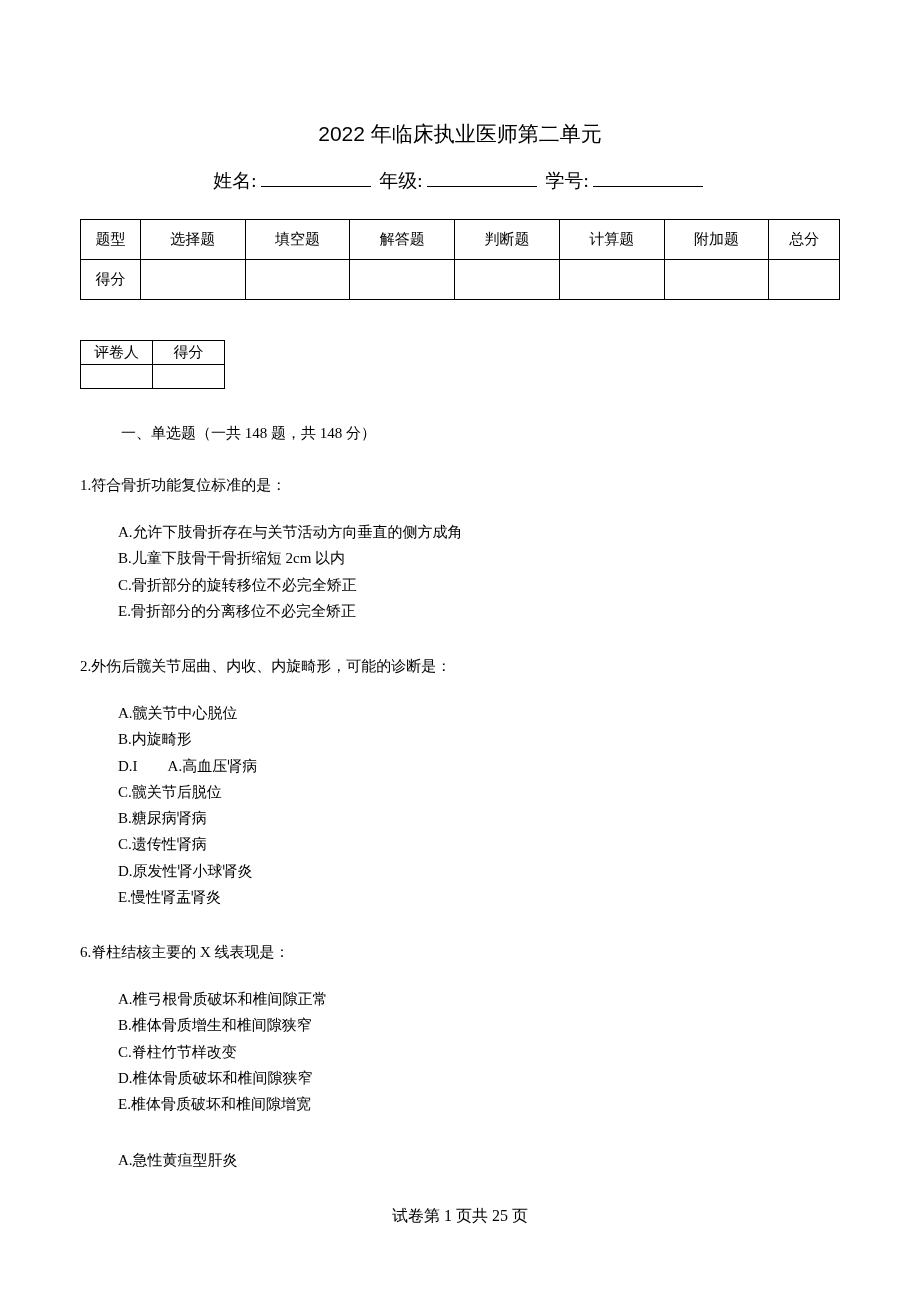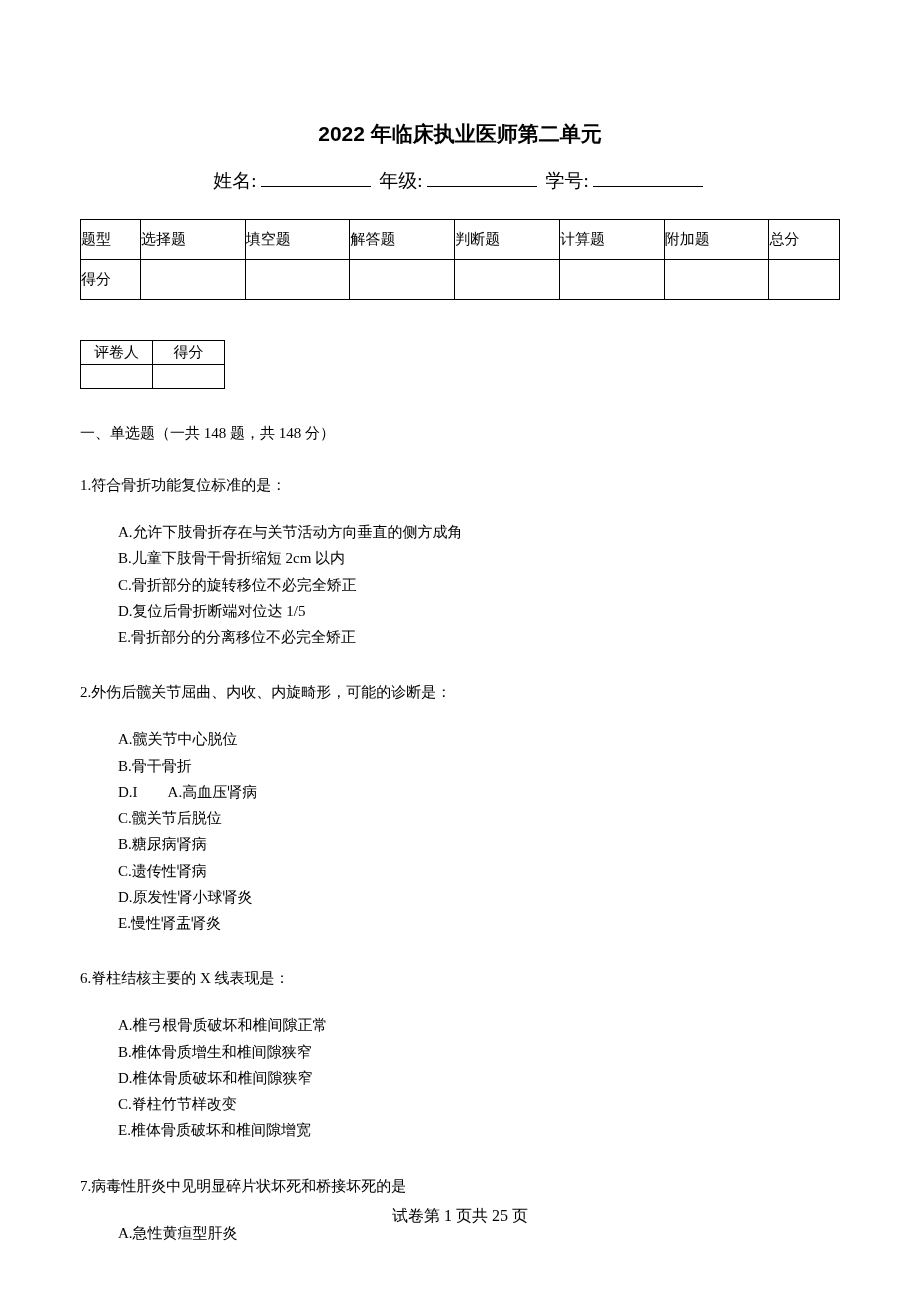--- a/index.html
+++ b/index.html
@@ -8,21 +8,21 @@
       height: 1302px;
       background: #ffffff;
       font-family: "SimSun", "宋体", serif;
       color: #000;
       position: relative;
       padding: 120px 80px 60px 80px;
     }
     .title {
       text-align: center;
       font-size: 21px;
-      font-weight: bold;
+      font-weight: normal;
       font-family: "SimHei", "黑体", sans-serif;
       margin-bottom: 20px;
     }
     .info-line {
       text-align: center;
       font-size: 19px;
       margin-bottom: 25px;
     }
     .blank {
       display: inline-block;
@@ -36,38 +36,39 @@
       border-collapse: collapse;
       font-size: 15px;
     }
     .score-table {
       width: 100%;
       margin-bottom: 40px;
     }
     .score-table th, .score-table td {
       border: 1px solid #000;
       height: 40px;
-      text-align: left;
+      text-align: center;
       font-weight: normal;
     }
     .score-table th:first-child, .score-table td:first-child {
       width: 60px;
     }
     .grader-table {
       margin-bottom: 35px;
     }
     .grader-table td {
       border: 1px solid #000;
       width: 72px;
       height: 24px;
       text-align: center;
     }
     .section-heading {
       font-size: 15px;
       margin-bottom: 30px;
+      margin-left: 41px;
     }
     .question {
       font-size: 15px;
       margin-bottom: 30px;
       line-height: 1.6;
     }
     .question-text {
       margin-bottom: 22px;
     }
     .options {
@@ -135,50 +136,48 @@
   </table>
 
 <div class="section-heading">一、单选题（一共 148 题，共 148 分）</div>
 
 <div class="question">
   <div class="question-text">1.符合骨折功能复位标准的是：</div>
   <div class="options">
     <div class="option-line">A.允许下肢骨折存在与关节活动方向垂直的侧方成角</div>
     <div class="option-line">B.儿童下肢骨干骨折缩短 2cm 以内</div>
     <div class="option-line">C.骨折部分的旋转移位不必完全矫正</div>
-    <div class="option-line">D.复位后骨折断端对位达 1/5</div>
     <div class="option-line">E.骨折部分的分离移位不必完全矫正</div>
   </div>
 </div>
 
 <div class="question">
   <div class="question-text">2.外伤后髋关节屈曲、内收、内旋畸形，可能的诊断是：</div>
   <div class="options">
     <div class="option-line">A.髋关节中心脱位</div>
-    <div class="option-line">B.骨干骨折</div>
+    <div class="option-line">B.内旋畸形</div>
     <div class="option-line">D.I　　A.高血压肾病</div>
     <div class="option-line">C.髋关节后脱位</div>
     <div class="option-line">B.糖尿病肾病</div>
     <div class="option-line">C.遗传性肾病</div>
     <div class="option-line">D.原发性肾小球肾炎</div>
     <div class="option-line">E.慢性肾盂肾炎</div>
   </div>
 </div>
 
 <div class="question">
   <div class="question-text">6.脊柱结核主要的 X 线表现是：</div>
   <div class="options">
     <div class="option-line">A.椎弓根骨质破坏和椎间隙正常</div>
     <div class="option-line">B.椎体骨质增生和椎间隙狭窄</div>
+    <div class="option-line">C.脊柱竹节样改变</div>
     <div class="option-line">D.椎体骨质破坏和椎间隙狭窄</div>
-    <div class="option-line">C.脊柱竹节样改变</div>
     <div class="option-line">E.椎体骨质破坏和椎间隙增宽</div>
   </div>
 </div>
 
 <div class="question">
-  <div class="question-text">7.病毒性肝炎中见明显碎片状坏死和桥接坏死的是</div>
   <div class="options">
     <div class="option-line">A.急性黄疸型肝炎</div>
   </div>
 </div>
 
 <div class="footer">试卷第 1 页共 25 页</div>
 
 </body></html>

